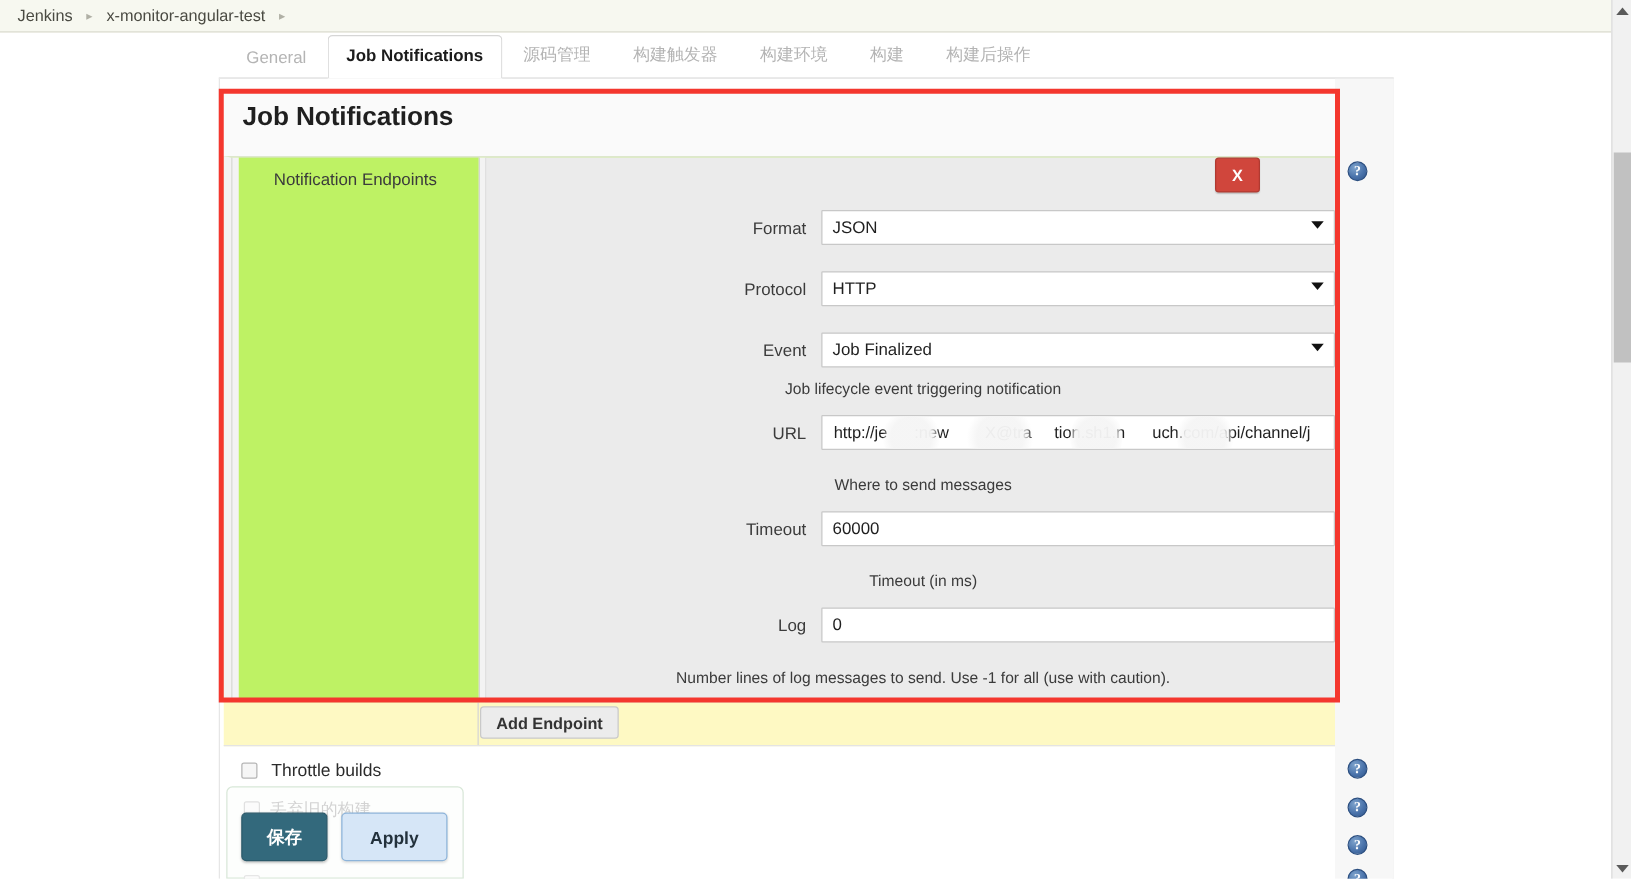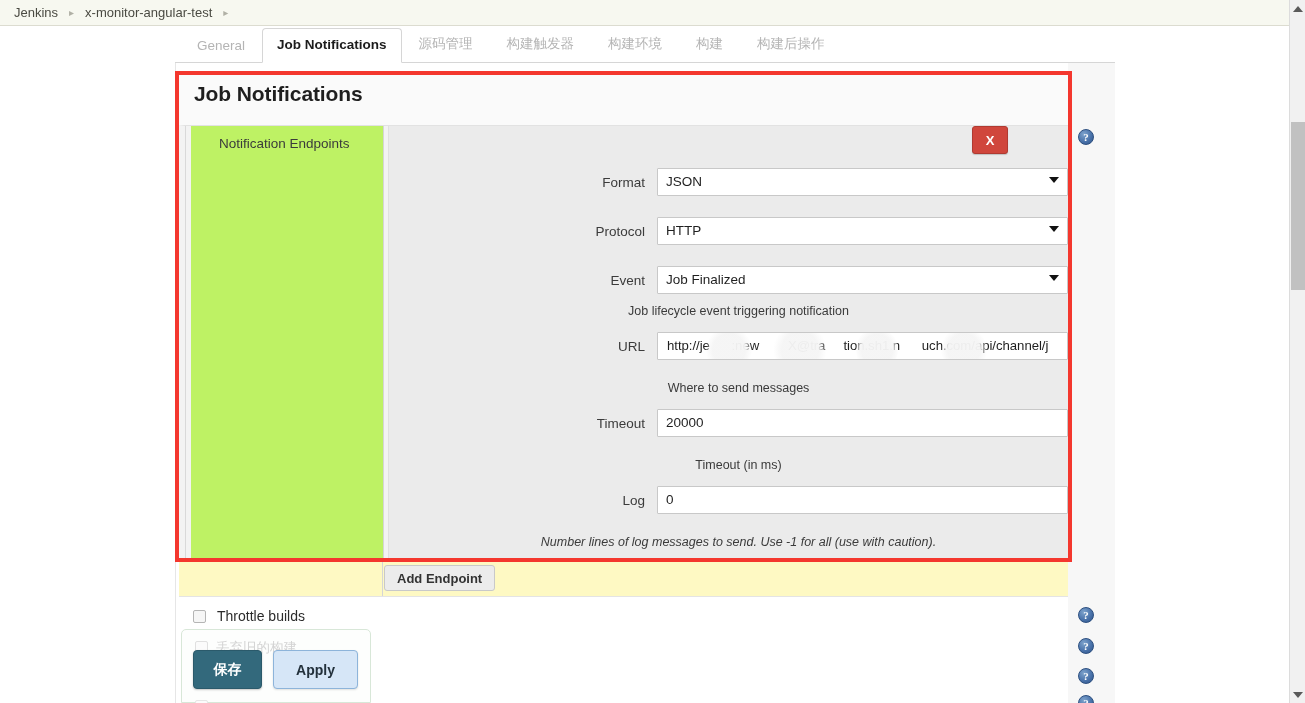--- a/index.html
+++ b/index.html
@@ -404,35 +404,35 @@
         <div style="position:absolute; left:425px; top:6px;">
           <div class="help-icon">?</div>
         </div>
       </div>
     </div>
     <div class="fhint hint-pad" style="top:255px;">Where to send messages</div>
 
     <div class="frow" style="top:283px;">
       <div class="flabel">Timeout</div>
       <div class="fctrl">
-        <div class="inp">20000</div>
+        <div class="inp">60000</div>
         <div style="position:absolute; left:425px; top:6px;">
           <div class="help-icon">?</div>
         </div>
       </div>
     </div>
     <div class="fhint hint-pad" style="top:332px;">Timeout (in ms)</div>
 
     <div class="frow" style="top:360px;">
       <div class="flabel">Log</div>
       <div class="fctrl">
         <div class="inp">0</div>
       </div>
     </div>
-    <div class="fhint hint-pad" style="top:409px;font-style:italic;">Number lines of log messages to send. Use -1 for all (use with caution).</div>
+    <div class="fhint hint-pad" style="top:409px;">Number lines of log messages to send. Use -1 for all (use with caution).</div>
 
   </div>
 </div>
 
 <div class="annot-rect"></div>
 
 <div class="add-row">
   <div class="add-left"></div>
   <div class="add-btn">Add Endpoint</div>
 </div>

